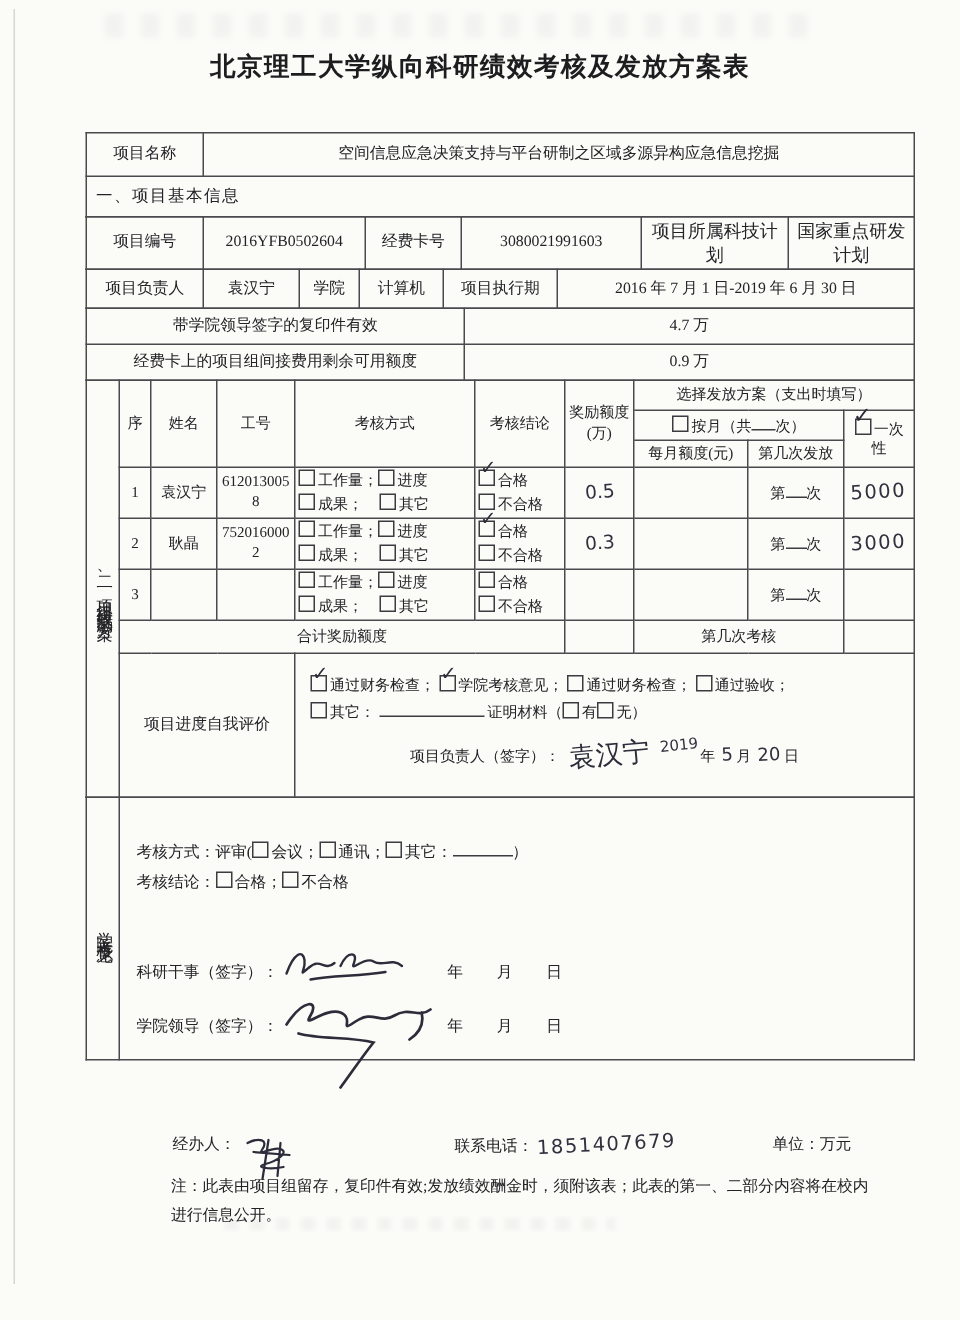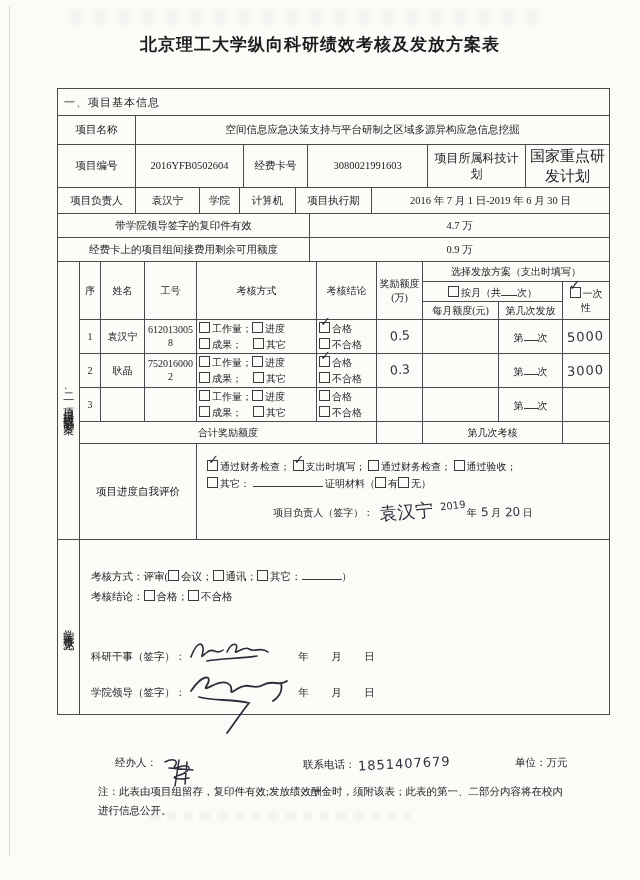--- a/index.html
+++ b/index.html
@@ -52,66 +52,66 @@
   .se-sign{text-align:center;padding:6px 0 4px;}
   
   .s3{padding:26px 8px 10px 8px;font-size:10.5px;}
   .s3 .line{line-height:1.9;white-space:nowrap;}
   .sigrow{position:relative;margin-top:0;line-height:1.9;white-space:nowrap;}
   .sigrow .ymd{margin-left:34px;letter-spacing:6px;}
   .sigsvg{position:absolute;pointer-events:none;}
   
   .footline{position:absolute;left:57px;top:756px;width:552px;font-size:10.5px;}
   .footline .fl-item{position:absolute;white-space:nowrap;}
-  .endnote{position:absolute;left:98px;top:782px;width:474px;font-size:10.5px;line-height:1.85;}
+  .endnote{position:absolute;left:114px;top:782px;width:474px;font-size:10.5px;line-height:1.85;}
 </style>
 </head>
 <body>
 
 <div class="scan-left"></div>
 <div class="bleed"></div>
 <div class="bleed2"></div>
 
 <div class="title">北京理工大学纵向科研绩效考核及发放方案表</div>
 
 <div class="form">
 
   <table class="first">
     <colgroup>
         <col style="width:78px">
         <col style="width:474px">
       </colgroup>
     <tbody>
-        <tr style="height:26px">
-      <td colspan="2" class="sechd">一、项目基本信息</td>
-    </tr>
-    <tr style="height:29px">
+        <tr style="height:29px">
       <td class="center">项目名称</td>
       <td class="center">空间信息应急决策支持与平台研制之区域多源异构应急信息挖掘</td>
+    </tr>
+    <tr style="height:26px">
+      <td colspan="2" class="sechd">一、项目基本信息</td>
     </tr>
   </tbody>
     </table>
 
   <table>
     <colgroup>
         <col style="width:78px">
         <col style="width:108px">
         <col style="width:64px">
         <col style="width:120px">
         <col style="width:98px">
         <col style="width:84px">
       </colgroup>
     <tbody>
         <tr style="height:27px">
       <td class="center">项目编号</td>
       <td class="center">2016YFB0502604</td>
       <td class="center">经费卡号</td>
       <td class="center">3080021991603</td>
       <td class="center" style="font-size:12px">项目所属科技计划</td>
-      <td class="center" style="font-size:15px">国家重点研发计划</td>
+      <td class="center" style="font-size:12px">国家重点研发计划</td>
     </tr>
   </tbody>
     </table>
 
   <table>
     <colgroup>
         <col style="width:78px">
         <col style="width:64px">
         <col style="width:40px">
         <col style="width:56px">
@@ -250,21 +250,21 @@
       <td></td>
       <td colspan="2" class="center">第几次考核</td>
       <td></td>
     </tr>
 
     <tr style="height:96px">
       <td colspan="3" class="center" style="font-size:10.5px">项目进度自我评价</td>
       <td colspan="6">
         <div class="se-l">
           <span class="cb"><span class="tick">✓</span></span><span>通过财务检查；</span>
-          <span class="cb"><span class="tick">✓</span></span><span>支出时填写；</span>
+          <span class="cb"><span class="tick">✓</span></span><span>学院考核意见；</span>
           <span class="cb"></span><span>通过财务检查；</span>
           <span class="cb"></span><span>通过验收；</span>
         </div>
         <div class="se-l">
           <span class="cb"></span><span>其它：</span>
           <span class="blank w70"></span>
           <span>证明材料（</span><span class="cb"></span><span>有</span><span class="cb"></span><span>无</span><span>）</span>
         </div>
         <div class="se-sign">
           <span>项目负责人（签字）：</span><span class="sig-text">袁汉宁</span><span class="hw hw-year">2019</span><span>年</span> <span class="hw hw-sm">5</span><span>月</span> <span class="hw hw-sm">20</span><span>日</span>

